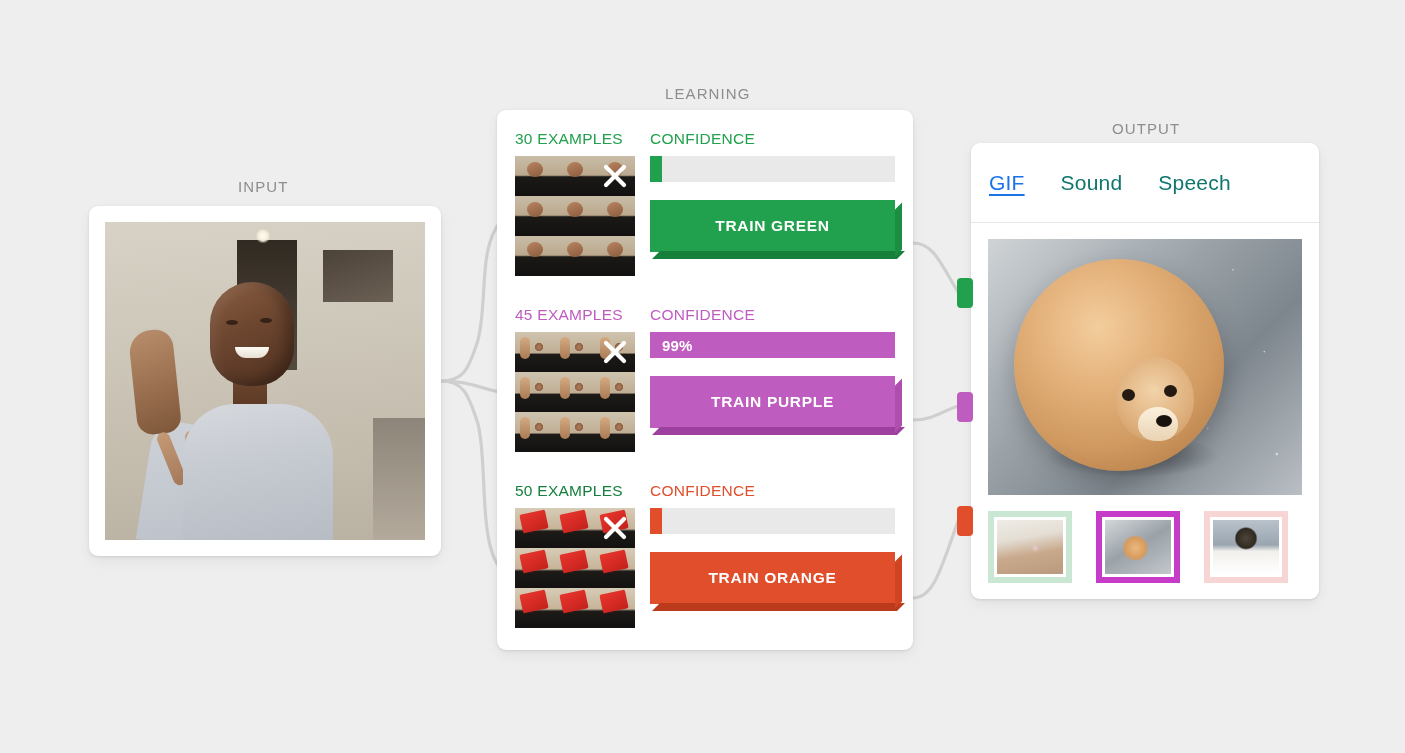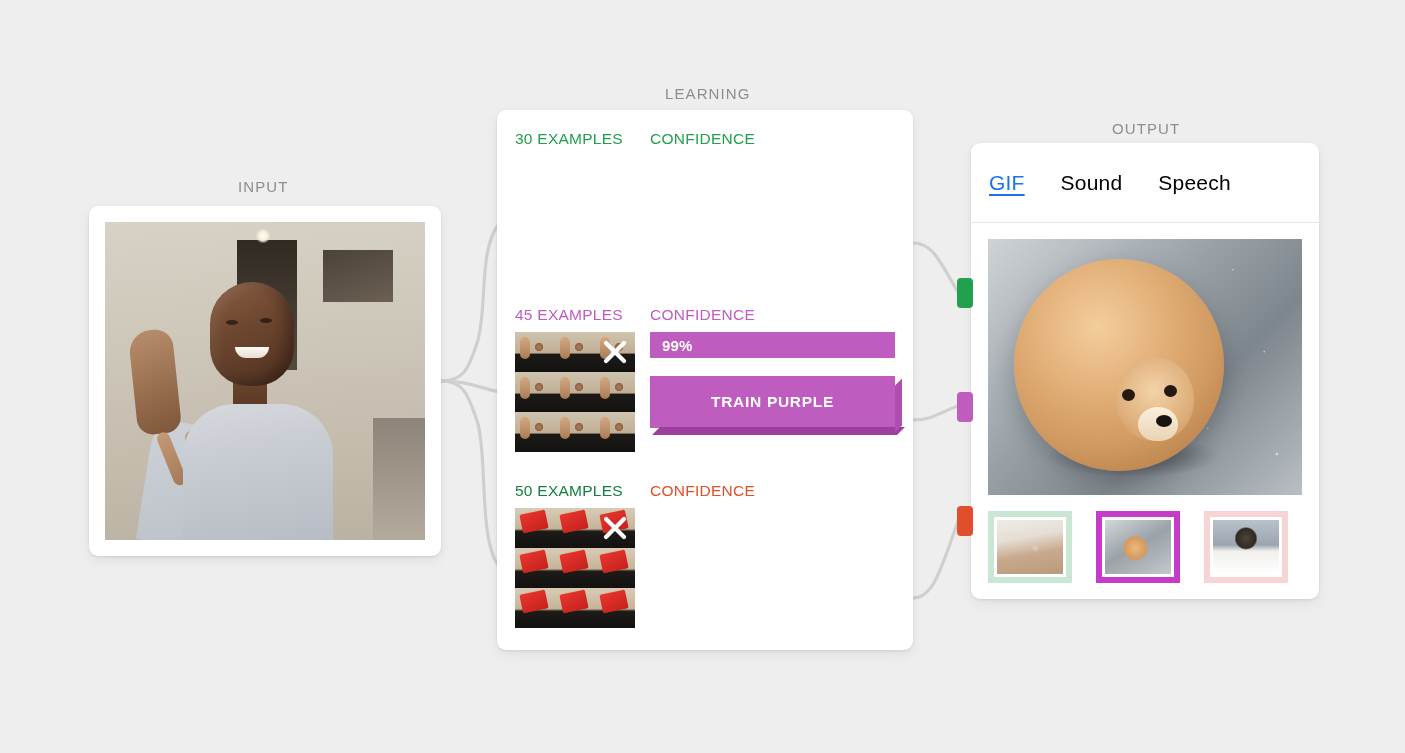--- a/index.html
+++ b/index.html
@@ -314,21 +314,21 @@
   }
   .tabs {
     display: flex;
     height: 80px;
     padding: 0 0 0 18px;
     gap: 36px;
     border-bottom: 1px solid #e6e6e6;
   }
   .tab {
     font-size: 21px;
-    color: #000000;
+    color: #0f766e;
     cursor: pointer;
     letter-spacing: 0.2px;
     background: none;
     border: 0;
     padding: 0;
     font-family: "Liberation Sans", sans-serif;
   }
   .tab.active {
     color: #1a73e8;
     text-decoration: underline;
@@ -484,74 +484,104 @@
     </div>
   </div>
 
   <div class="card" id="learning-card">
 
     <div class="class-row">
       <div class="row-head">
         <div class="examples-label" style="color: rgb(33, 160, 77);">30 EXAMPLES</div>
         <div class="confidence-label" style="color: rgb(33, 160, 77);">CONFIDENCE</div>
       </div>
-    </div>
-
-    <div class="class-row">
-      <div class="row-head">
-        <div class="examples-label" style="color: rgb(191, 92, 192);">45 EXAMPLES</div>
-        <div class="confidence-label" style="color: rgb(191, 92, 192);">CONFIDENCE</div>
-      </div>
       <div class="row-body">
         <div class="sample-grid">
-          <div class="thumb p"></div>
-          <div class="thumb p"></div>
-          <div class="thumb p"></div>
-          <div class="thumb p"></div>
-          <div class="thumb p"></div>
-          <div class="thumb p"></div>
-          <div class="thumb p"></div>
-          <div class="thumb p"></div>
-          <div class="thumb p"></div>
+          <div class="thumb g"></div>
+          <div class="thumb g"></div>
+          <div class="thumb g"></div>
+          <div class="thumb g"></div>
+          <div class="thumb g"></div>
+          <div class="thumb g"></div>
+          <div class="thumb g"></div>
+          <div class="thumb g"></div>
+          <div class="thumb g"></div>
           <div class="remove-x">
             <svg width="36" height="36" viewBox="0 0 36 36">
               <path d="M9 9 L27 27 M27 9 L9 27" stroke="#ffffff" stroke-width="4.2" stroke-linecap="round" fill="none"></path>
             </svg>
           </div>
         </div>
         <div class="right-col">
           <div class="confidence-bar">
-            <div class="confidence-fill" style="background: rgb(191, 92, 192); width: 100%;">99%</div>
+            <div class="confidence-fill" style="background: rgb(33, 160, 77); width: 0%;"></div>
           </div>
-          <button class="train-button" style="background: rgb(191, 92, 192); --shade: #9c3f9e; --shade2: #ae4fb0;">TRAIN PURPLE</button>
+          <button class="train-button" style="background: rgb(33, 160, 77); --shade: #16803b; --shade2: #1b8e43;">TRAIN GREEN</button>
         </div>
       </div>
     </div>
 
     <div class="class-row">
       <div class="row-head">
-        <div class="examples-label" style="color: #15803d;">50 EXAMPLES</div>
-        <div class="confidence-label" style="color: rgb(224, 78, 43);">CONFIDENCE</div>
+        <div class="examples-label" style="color: rgb(191, 92, 192);">45 EXAMPLES</div>
+        <div class="confidence-label" style="color: rgb(191, 92, 192);">CONFIDENCE</div>
       </div>
       <div class="row-body">
         <div class="sample-grid">
-          <div class="thumb o"></div>
-          <div class="thumb o"></div>
-          <div class="thumb o"></div>
-          <div class="thumb o"></div>
-          <div class="thumb o"></div>
-          <div class="thumb o"></div>
-          <div class="thumb o"></div>
-          <div class="thumb o"></div>
-          <div class="thumb o"></div>
+          <div class="thumb p"></div>
+          <div class="thumb p"></div>
+          <div class="thumb p"></div>
+          <div class="thumb p"></div>
+          <div class="thumb p"></div>
+          <div class="thumb p"></div>
+          <div class="thumb p"></div>
+          <div class="thumb p"></div>
+          <div class="thumb p"></div>
           <div class="remove-x">
             <svg width="36" height="36" viewBox="0 0 36 36">
               <path d="M9 9 L27 27 M27 9 L9 27" stroke="#ffffff" stroke-width="4.2" stroke-linecap="round" fill="none"></path>
             </svg>
           </div>
+        </div>
+        <div class="right-col">
+          <div class="confidence-bar">
+            <div class="confidence-fill" style="background: rgb(191, 92, 192); width: 100%;">99%</div>
+          </div>
+          <button class="train-button" style="background: rgb(191, 92, 192); --shade: #9c3f9e; --shade2: #ae4fb0;">TRAIN PURPLE</button>
+        </div>
+      </div>
+    </div>
+
+    <div class="class-row">
+      <div class="row-head">
+        <div class="examples-label" style="color: #15803d;">50 EXAMPLES</div>
+        <div class="confidence-label" style="color: rgb(224, 78, 43);">CONFIDENCE</div>
+      </div>
+      <div class="row-body">
+        <div class="sample-grid">
+          <div class="thumb o"></div>
+          <div class="thumb o"></div>
+          <div class="thumb o"></div>
+          <div class="thumb o"></div>
+          <div class="thumb o"></div>
+          <div class="thumb o"></div>
+          <div class="thumb o"></div>
+          <div class="thumb o"></div>
+          <div class="thumb o"></div>
+          <div class="remove-x">
+            <svg width="36" height="36" viewBox="0 0 36 36">
+              <path d="M9 9 L27 27 M27 9 L9 27" stroke="#ffffff" stroke-width="4.2" stroke-linecap="round" fill="none"></path>
+            </svg>
+          </div>
+        </div>
+        <div class="right-col">
+          <div class="confidence-bar">
+            <div class="confidence-fill" style="background: rgb(224, 78, 43); width: 0%;"></div>
+          </div>
+          <button class="train-button" style="background: rgb(224, 78, 43); --shade: #bc3a1c; --shade2: #cf4423;">TRAIN ORANGE</button>
         </div>
       </div>
     </div>
 
   </div>
 
   <div class="pill" id="pill-green" style="background: rgb(33, 160, 77);"></div>
   <div class="pill" id="pill-purple" style="background: rgb(191, 92, 192);"></div>
   <div class="pill" id="pill-orange" style="background: rgb(224, 78, 43);"></div>
 

